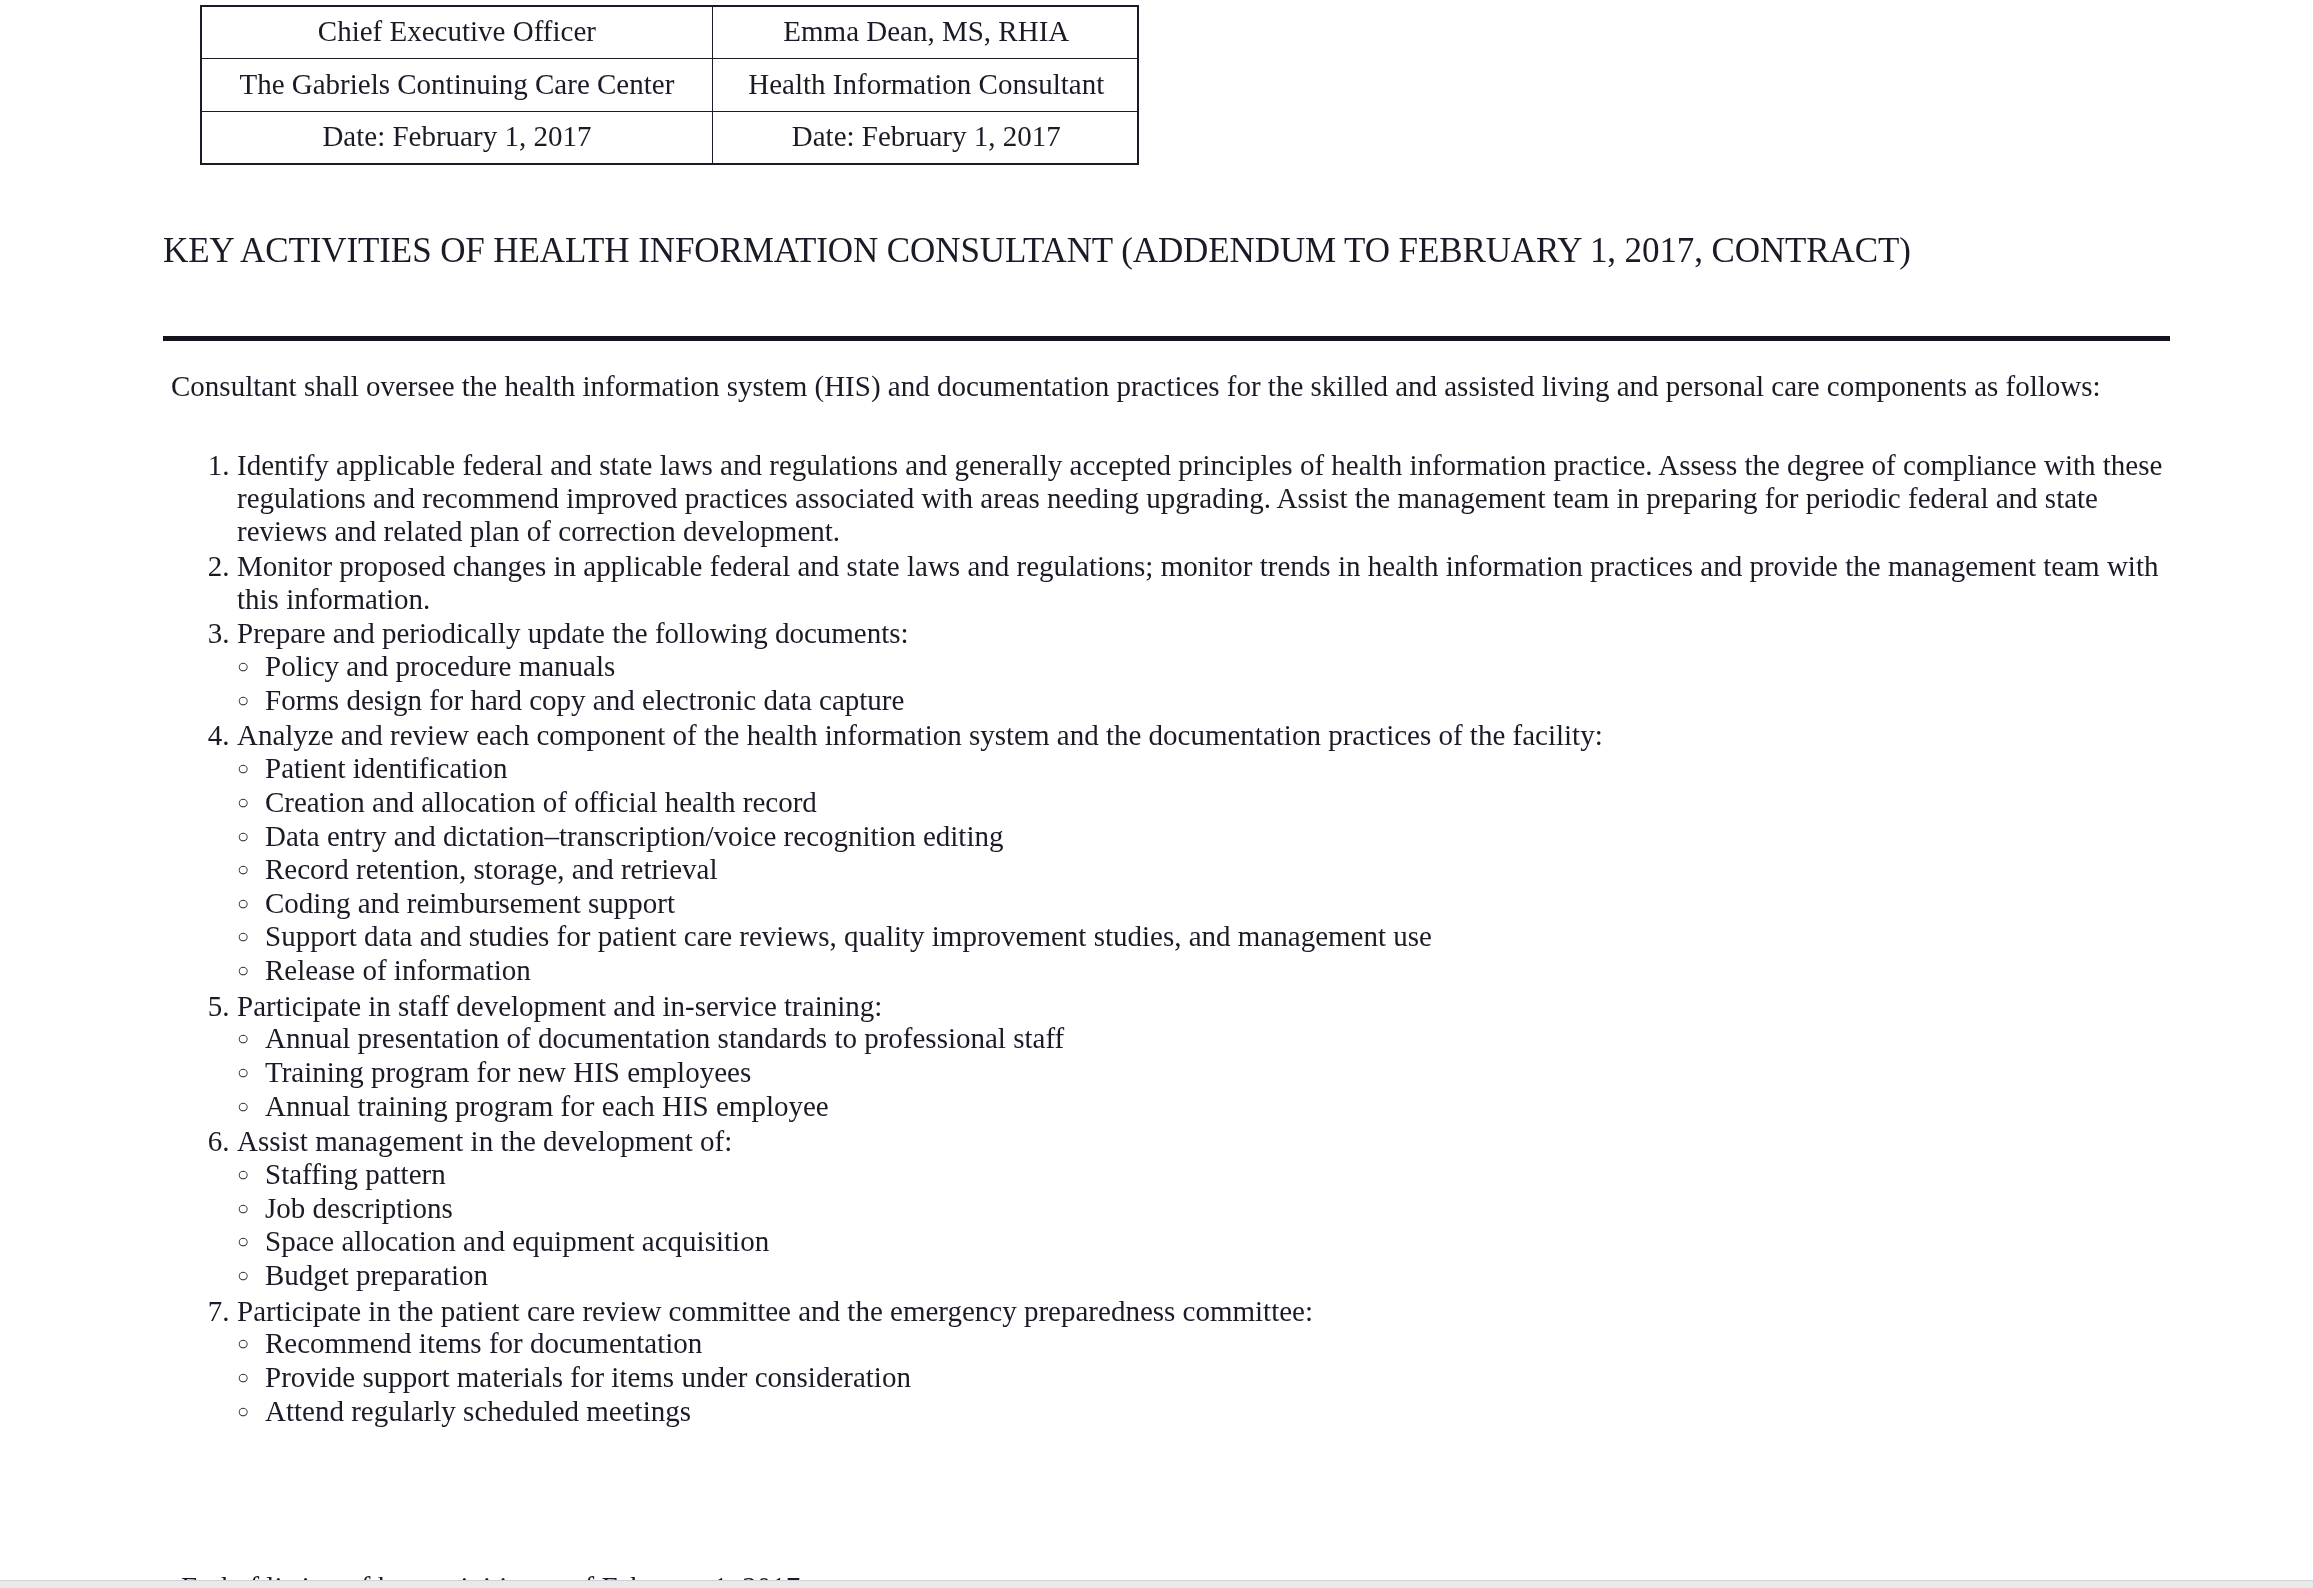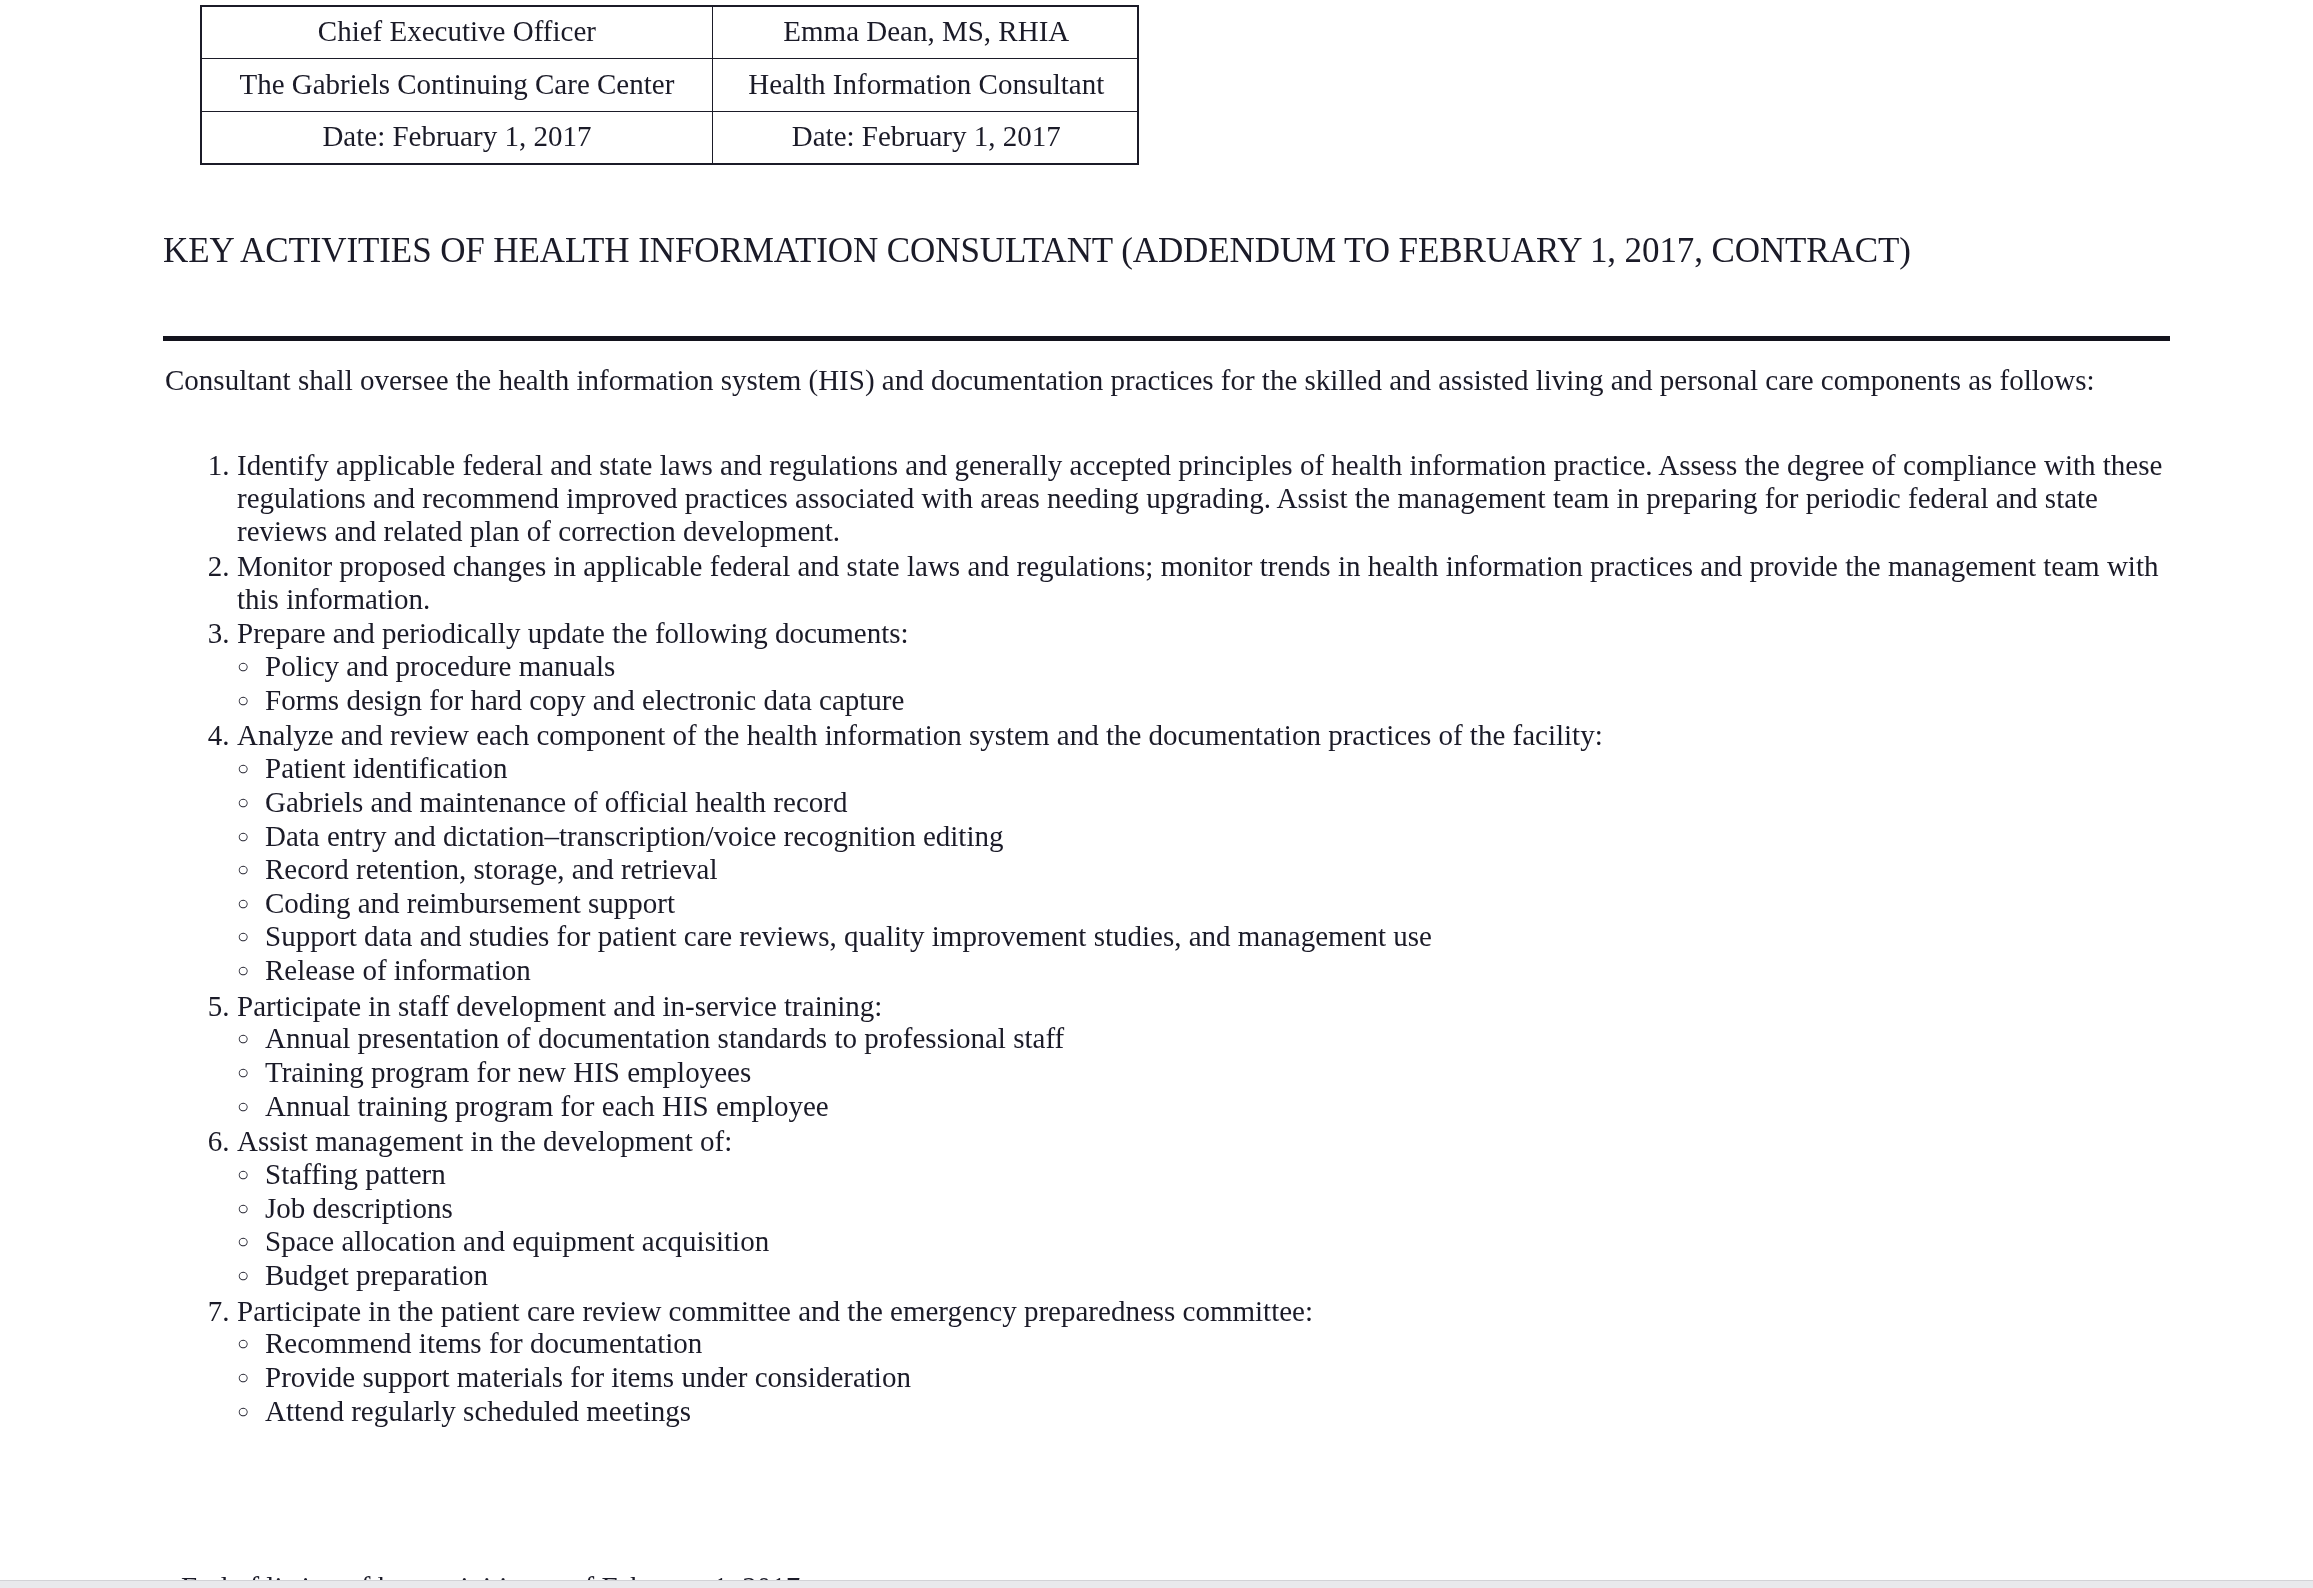--- a/index.html
+++ b/index.html
@@ -72,21 +72,21 @@
 
   
   .intro {
     position: absolute;
     left: 163px;
     top: 361px;
     width: 1971px;
     font-size: 29px;
     line-height: 1.18;
     color: #1b1b28;
-    margin: 2px;
+    margin: 8px;
   }
 
   .activities {
     position: absolute;
     left: 163px;
     top: 449px;
     width: 2003px;
   }
 
   ol.num-list {
@@ -202,21 +202,21 @@
           <ul class="sub-list">
             <li><span class="bullet">○</span><span>Policy and procedure manuals</span></li>
             <li><span class="bullet">○</span><span>Forms design for hard copy and electronic data capture</span></li>
           </ul>
         </li>
         <li>
           <span class="num">4.</span>
           <span class="item-text">Analyze and review each component of the health information system and the documentation practices of the facility:</span>
           <ul class="sub-list">
             <li><span class="bullet">○</span><span>Patient identification</span></li>
-            <li><span class="bullet">○</span><span>Gabriels and maintenance of official health record</span></li>
+            <li><span class="bullet">○</span><span>Creation and allocation of official health record</span></li>
             <li><span class="bullet">○</span><span>Data entry and dictation–transcription/voice recognition editing</span></li>
             <li><span class="bullet">○</span><span>Record retention, storage, and retrieval</span></li>
             <li><span class="bullet">○</span><span>Coding and reimbursement support</span></li>
             <li><span class="bullet">○</span><span>Support data and studies for patient care reviews, quality improvement studies, and management use</span></li>
             <li><span class="bullet">○</span><span>Release of information</span></li>
           </ul>
         </li>
         <li>
           <span class="num">5.</span>
           <span class="item-text">Participate in staff development and in-service training:</span>

